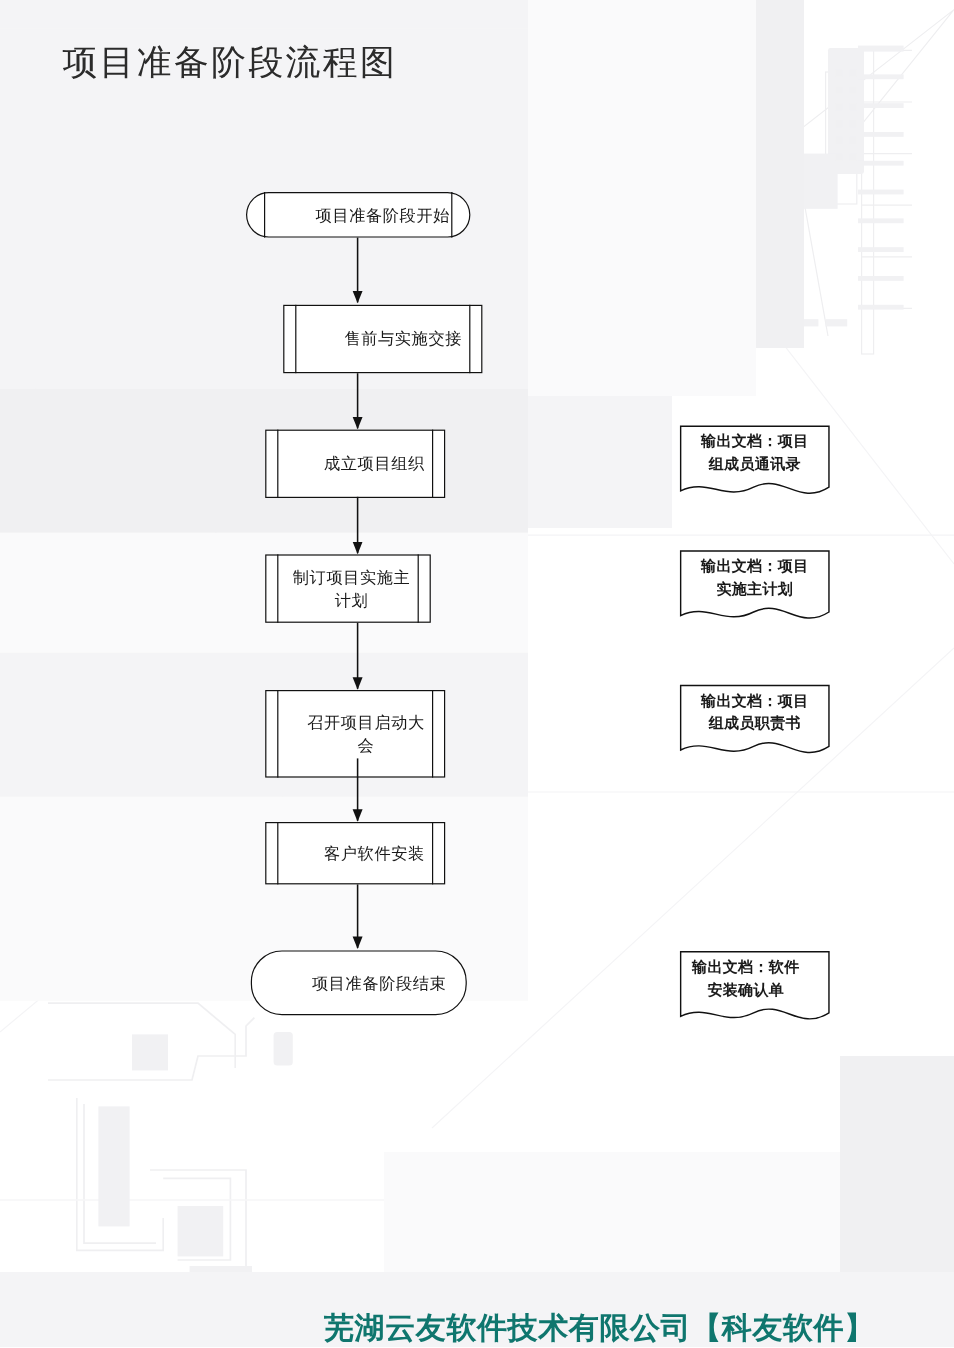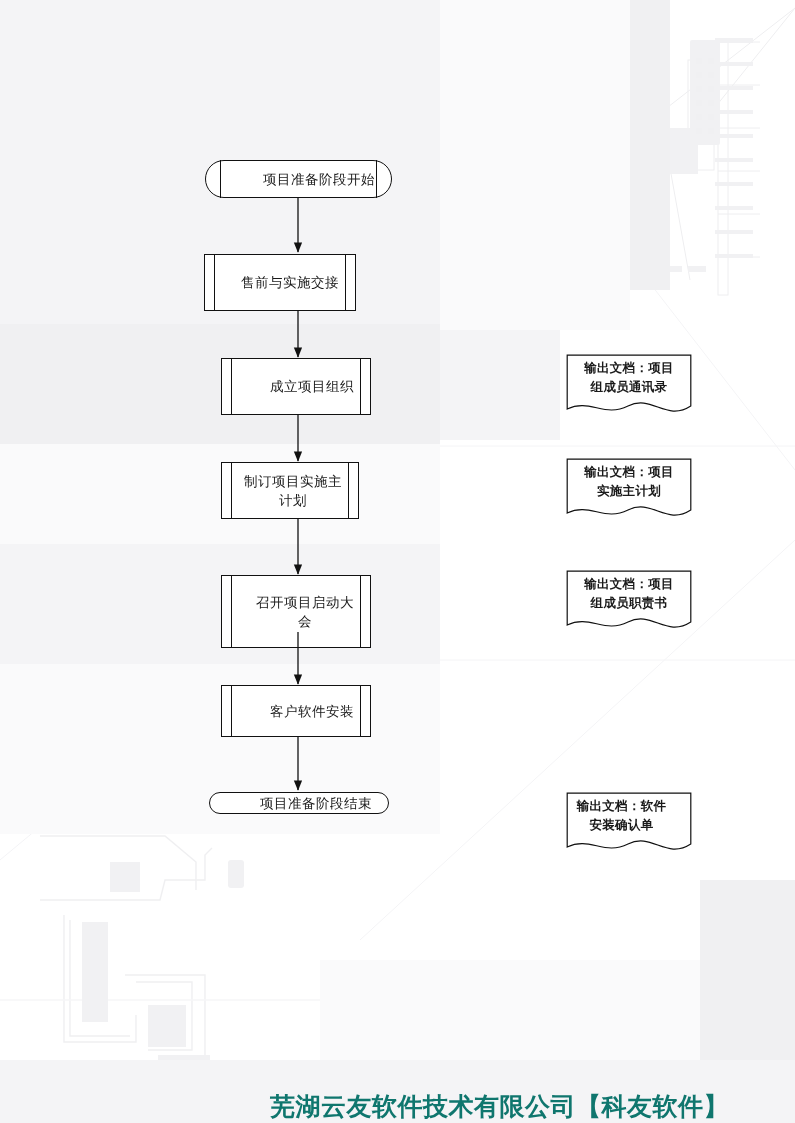--- a/index.html
+++ b/index.html
@@ -260,20 +260,21 @@
         <rect x="418" y="1062" width="5" height="26"></rect>
           <rect x="432" y="1062" width="5" height="26"></rect>
       </g>
       <g stroke="#f4f4f6" stroke-width="1" fill="none">
         <path d="M0 860 L240 660 M795 540 L360 940 M430 0 L795 470 M0 300 L300 540"></path>
         <path d="M0 446 L795 446 M0 660 L795 660 M0 540 L440 540"></path>
       </g>
     </svg>
   </div>
 
+  <div id="page-title">项目准备阶段流程图</div>
 
   <svg id="connectors" width="795" height="1123" viewBox="0 0 795 1123">
     <defs>
       <marker id="arrowhead" markerWidth="9" markerHeight="9" refX="7.4" refY="3.2" orient="auto" markerUnits="strokeWidth">
         <path d="M0,0 L8,3.2 L0,6.4 z" fill="#111"></path>
       </marker>
     </defs>
     <g stroke="#111" stroke-width="1.3" fill="none" marker-end="url(#arrowhead)">
       <line x1="298" y1="198" x2="298" y2="252"></line>
       <line x1="298" y1="311" x2="298" y2="357"></line>
@@ -283,21 +284,21 @@
       <line x1="298" y1="737" x2="298" y2="790"></line>
     </g>
   </svg>
 
   <div id="flow">
 
     <div class="node terminator-start" style="left:205px; top:160px; width:187px; height:38px;">
       <span class="label">项目准备阶段开始</span>
     </div>
 
-    <div class="node process" style="left:204px; top:254px; width:152px; height:57px;">
+    <div class="node process" style="left:236px; top:254px; width:166px; height:57px;">
       <span class="label">售前与实施交接</span>
     </div>
 
     <div class="node process" style="left:221px; top:358px; width:150px; height:57px;">
       <span class="label">成立项目组织</span>
     </div>
 
     <div class="node process" style="left:221px; top:462px; width:138px; height:57px;">
       <span class="label">
         <span>制订项目实施主</span><br>
@@ -309,21 +310,21 @@
       <span class="label">
         <span>召开项目启动大</span><br>
         <span>会</span>
       </span>
     </div>
 
     <div class="node process" style="left:221px; top:685px; width:150px; height:52px;padding-left:19px;">
       <span class="label">客户软件安装</span>
     </div>
 
-    <div class="node terminator-end" style="left:209px; top:792px; width:180px; height:22px;">
+    <div class="node terminator-end" style="left:209px; top:792px; width:180px; height:54px;">
       <span class="label">项目准备阶段结束</span>
     </div>
 
     <div class="doc" style="left:566px; top:354px; width:126px; height:66px;">
       <svg width="126" height="66" viewBox="0 0 126 66">
         <path d="M1.2 1.2 H124.8 V52 C100 68 86 40 62 52 C38 64 24 44 1.2 55 Z" fill="#ffffff" fill-opacity="0.94" stroke="#111" stroke-width="1.2"></path>
       </svg>
       <div class="doc-label">
         <span>输出文档：项目</span><br>
         <span>组成员通讯录</span>

